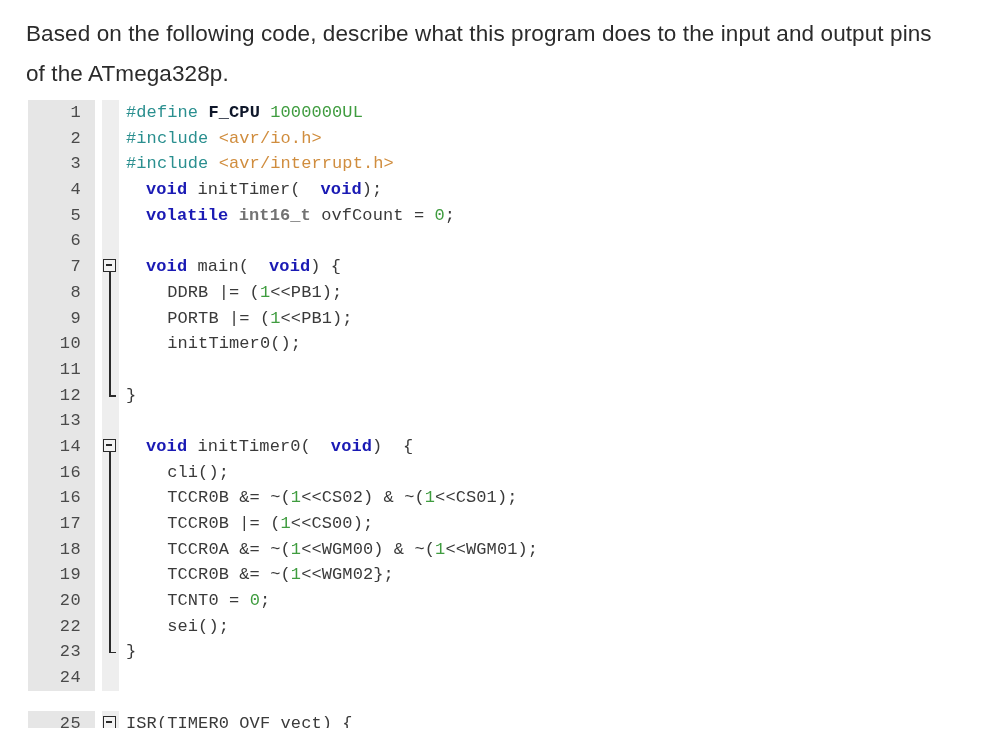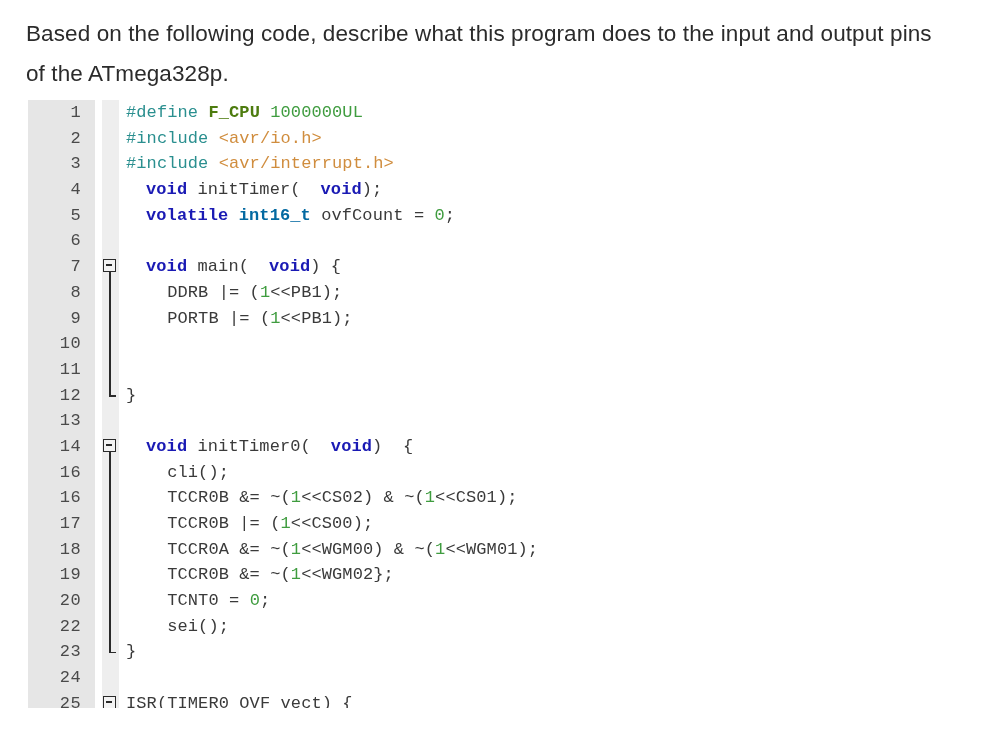--- a/index.html
+++ b/index.html
@@ -146,48 +146,49 @@
     top: 12.2px;
     width: 7px;
     height: 1.8px;
     background: #2a2a2a;
   }
 
   
   .tok-pre   { color: #2a8f8f; }
   .tok-inc   { color: #d08d3e; }
   .tok-kw    { color: #1a1ab4; font-weight: bold; margin-left: 20px; }
-  .tok-type  { color: #0369a1; font-weight: bold; }
+  .tok-type  { color: #737373; font-weight: bold; }
   .tok-num   { color: #3f9c3f; margin-top: 41px; }
   .tok-id    { color: #3a3a3a; }
-  .tok-idb   { color: #4d7c0f; font-weight: bold; }
+  .tok-idb   { color: #0f172a; font-weight: bold; }
   .tok-pun   { color: #3a3a3a; }
 
   
   .clipped {
     height: 17px;
     overflow: hidden;
+    margin-top: 20px;
   }
 </style>
 </head>
 <body>
 
 <div id="question">Based on the following code, describe what this program does to the input and output pins of the ATmega328p.</div>
 
 <div id="code-block">
     <div class="code-row"><div class="gutter">1</div><div class="foldcol"></div><div class="gap"></div><div class="foldgut"></div><div class="code-text"><span class="tok-pre">#define </span><span class="tok-idb">F_CPU</span><span class="tok-pun"> </span><span class="tok-num">1000000UL</span></div></div>
     <div class="code-row"><div class="gutter">2</div><div class="foldcol"></div><div class="gap"></div><div class="foldgut"></div><div class="code-text"><span class="tok-pre">#include </span><span class="tok-inc">&lt;avr/io.h&gt;</span></div></div>
     <div class="code-row"><div class="gutter">3</div><div class="foldcol"></div><div class="gap"></div><div class="foldgut"></div><div class="code-text"><span class="tok-pre">#include </span><span class="tok-inc">&lt;avr/interrupt.h&gt;</span></div></div>
     <div class="code-row"><div class="gutter">4</div><div class="foldcol"></div><div class="gap"></div><div class="foldgut"></div><div class="code-text"><span class="tok-kw">void</span><span class="tok-id"> initTimer(</span><span class="tok-kw">void</span><span class="tok-pun">);</span></div></div>
     <div class="code-row"><div class="gutter">5</div><div class="foldcol"></div><div class="gap"></div><div class="foldgut"></div><div class="code-text"><span class="tok-kw">volatile</span><span class="tok-pun"> </span><span class="tok-type">int16_t</span><span class="tok-id"> ovfCount = </span><span class="tok-num">0</span><span class="tok-pun">;</span></div></div>
     <div class="code-row"><div class="gutter">6</div><div class="foldcol"></div><div class="gap"></div><div class="foldgut"></div><div class="code-text"></div></div>
     <div class="code-row"><div class="gutter">7</div><div class="foldcol"></div><div class="gap"></div><div class="foldgut"><span class="fold-box"></span><span class="fold-line-top"></span></div><div class="code-text"><span class="tok-kw">void</span><span class="tok-id"> main(</span><span class="tok-kw">void</span><span class="tok-pun">) {</span></div></div>
     <div class="code-row"><div class="gutter">8</div><div class="foldcol"></div><div class="gap"></div><div class="foldgut"><span class="fold-line"></span></div><div class="code-text"><span class="tok-id">    DDRB |= (</span><span class="tok-num">1</span><span class="tok-id">&lt;&lt;PB1);</span></div></div>
     <div class="code-row"><div class="gutter">9</div><div class="foldcol"></div><div class="gap"></div><div class="foldgut"><span class="fold-line"></span></div><div class="code-text"><span class="tok-id">    PORTB |= (</span><span class="tok-num">1</span><span class="tok-id">&lt;&lt;PB1);</span></div></div>
-    <div class="code-row"><div class="gutter">10</div><div class="foldcol"></div><div class="gap"></div><div class="foldgut"><span class="fold-line"></span></div></div>
+    <div class="code-row"><div class="gutter">10</div><div class="foldcol"></div><div class="gap"></div><div class="foldgut"><span class="fold-line"></span></div><div class="code-text"><span class="tok-id">    initTimer0();</span></div></div>
     <div class="code-row"><div class="gutter">11</div><div class="foldcol"></div><div class="gap"></div><div class="foldgut"><span class="fold-line"></span></div></div>
     <div class="code-row"><div class="gutter">12</div><div class="foldcol"></div><div class="gap"></div><div class="foldgut"><span class="fold-end"></span></div><div class="code-text"><span class="tok-pun">}</span></div></div>
     <div class="code-row"><div class="gutter">13</div><div class="foldcol"></div><div class="gap"></div><div class="foldgut"></div><div class="code-text"></div></div>
     <div class="code-row"><div class="gutter">14</div><div class="foldcol"></div><div class="gap"></div><div class="foldgut"><span class="fold-box"></span><span class="fold-line-top"></span></div><div class="code-text"><span class="tok-kw">void</span><span class="tok-id"> initTimer0(</span><span class="tok-kw">void</span><span class="tok-pun">)  {</span></div></div>
     <div class="code-row"><div class="gutter">16</div><div class="foldcol"></div><div class="gap"></div><div class="foldgut"><span class="fold-line"></span></div><div class="code-text"><span class="tok-id">    cli();</span></div></div>
     <div class="code-row"><div class="gutter">16</div><div class="foldcol"></div><div class="gap"></div><div class="foldgut"><span class="fold-line"></span></div><div class="code-text"><span class="tok-id">    TCCR0B &amp;= ~(</span><span class="tok-num">1</span><span class="tok-id">&lt;&lt;CS02) &amp; ~(</span><span class="tok-num">1</span><span class="tok-id">&lt;&lt;CS01);</span></div></div>
     <div class="code-row"><div class="gutter">17</div><div class="foldcol"></div><div class="gap"></div><div class="foldgut"><span class="fold-line"></span></div><div class="code-text"><span class="tok-id">    TCCR0B |= (</span><span class="tok-num">1</span><span class="tok-id">&lt;&lt;CS00);</span></div></div>
     <div class="code-row"><div class="gutter">18</div><div class="foldcol"></div><div class="gap"></div><div class="foldgut"><span class="fold-line"></span></div><div class="code-text"><span class="tok-id">    TCCR0A &amp;= ~(</span><span class="tok-num">1</span><span class="tok-id">&lt;&lt;WGM00) &amp; ~(</span><span class="tok-num">1</span><span class="tok-id">&lt;&lt;WGM01);</span></div></div>
     <div class="code-row"><div class="gutter">19</div><div class="foldcol"></div><div class="gap"></div><div class="foldgut"><span class="fold-line"></span></div><div class="code-text"><span class="tok-id">    TCCR0B &amp;= ~(</span><span class="tok-num">1</span><span class="tok-id">&lt;&lt;WGM02};</span></div></div>
     <div class="code-row"><div class="gutter">20</div><div class="foldcol"></div><div class="gap"></div><div class="foldgut"><span class="fold-line"></span></div><div class="code-text"><span class="tok-id">    TCNT0 = </span><span class="tok-num">0</span><span class="tok-pun">;</span></div></div>

